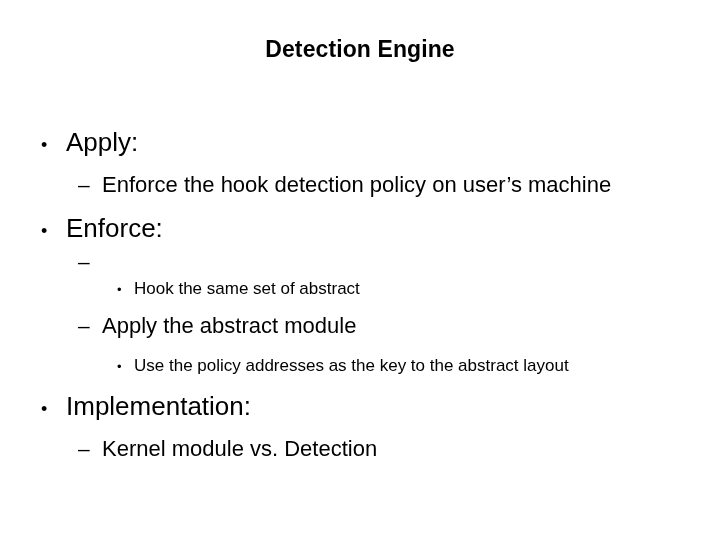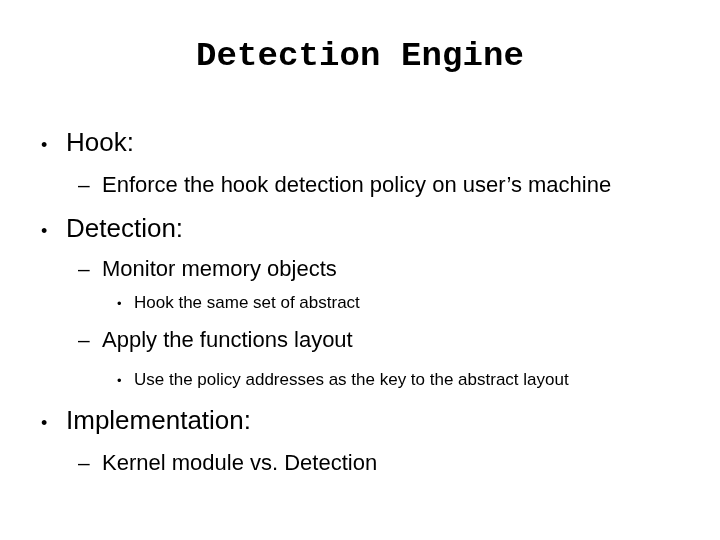--- a/index.html
+++ b/index.html
@@ -21,27 +21,26 @@
     background: #ffffff;
   }
 
   
   .slide-title {
     position: absolute;
     left: 40px;
     top: 36px;
     width: 640px;
     text-align: center;
-    font-size: 34px;
+    font-size: 23px;
     font-weight: bold;
     line-height: 1.2;
     letter-spacing: 0.1px;
     color: #000000;
     white-space: nowrap;
-    font-family: Liberation Mono, monospace;
   }
 
   
   .body {
     position: absolute;
     left: 0;
     top: 122px;
     width: 720px;
   }
 
@@ -111,46 +110,45 @@
 <body>
 
 <div class="slide">
 
   <div class="slide-title">Detection Engine</div>
 
   <div class="body">
 
     <div class="bullet lvl1 sp-a">
       <span class="marker">•</span>
-      <span class="text">Hook:</span>
+      <span class="text">Apply:</span>
     </div>
 
     <div class="bullet lvl2 sp-b">
       <span class="marker">–</span>
       <span class="text">Enforce the hook detection policy on user’s machine</span>
     </div>
 
     <div class="bullet lvl1 sp-c">
       <span class="marker">•</span>
-      <span class="text">Detection:</span>
+      <span class="text">Enforce:</span>
     </div>
 
     <div class="bullet lvl2 sp-d">
       <span class="marker">–</span>
-      <span class="text">Monitor memory objects</span>
     </div>
 
     <div class="bullet lvl3 sp-d">
       <span class="marker">•</span>
       <span class="text">Hook the same set of abstract</span>
     </div>
 
     <div class="bullet lvl2 sp-e">
       <span class="marker">–</span>
-      <span class="text">Apply the functions layout</span>
+      <span class="text">Apply the abstract module</span>
     </div>
 
     <div class="bullet lvl3 sp-f">
       <span class="marker">•</span>
       <span class="text">Use the policy addresses as the key to the abstract layout</span>
     </div>
 
     <div class="bullet lvl1 sp-g">
       <span class="marker">•</span>
       <span class="text">Implementation:</span>

